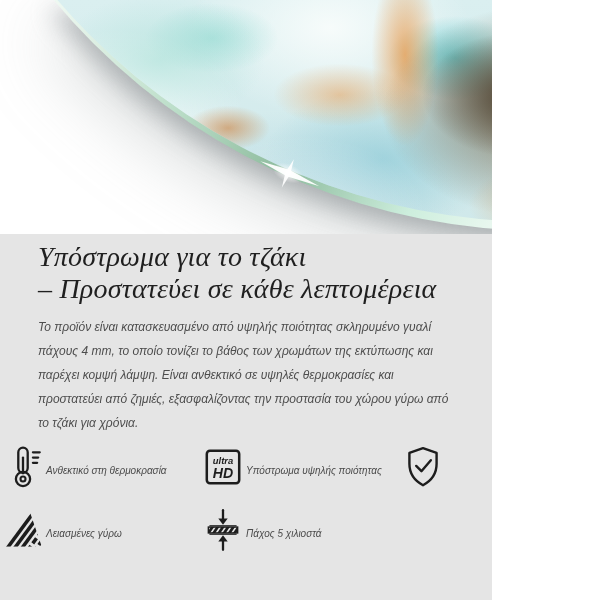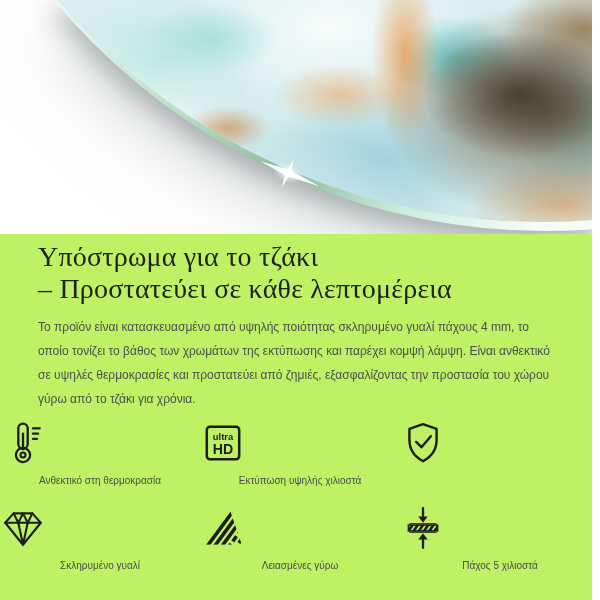--- a/index.html
+++ b/index.html
@@ -1,18 +1,18 @@
 <!DOCTYPE html>
 <html><head>
 <meta charset="utf-8">
 <style>
   html,body{margin:0;padding:0;background:#ffffff;}
   .page{
-    position:relative;width:592px;height:600px;overflow:hidden;
-    background:#bef264;font-family:"Liberation Sans","DejaVu Sans",sans-serif;
+    position:relative;width:492px;height:600px;overflow:hidden;
+    background:#e5e5e5;font-family:"Liberation Sans","DejaVu Sans",sans-serif;font-style:italic;
   }
   
   .hero{position:relative;width:600px;height:234px;overflow:hidden;background:#ffffff;}
   .glass-shadow-wrap{
     position:absolute;inset:0;
     filter:drop-shadow(-4px 10px 12px rgba(104,114,117,.45)) drop-shadow(-14px 26px 34px rgba(128,138,140,.30));
   }
   .glass-edge{
     position:absolute;inset:0;
     clip-path:circle(640px at 546px -409px);
@@ -47,21 +47,21 @@
     margin:7px 0 10px 0;
     font-family:"Liberation Serif","DejaVu Serif",serif;
     font-weight:400;font-size:28px;line-height:32px;color:#1f1f1f;letter-spacing:.2px;
   }
   .desc{margin:0;font-size:12px;line-height:24px;color:#4d4d4d;}
   
   .features{
     margin-top:9px;display:grid;grid-template-columns:repeat(3,1fr);
     row-gap:17px;width:600px;
   }
-  .tile{display:flex;flex-direction:column;}
+  .tile{display:flex;flex-direction:row;align-items:center;}
   .ficon{width:46px;height:46px;display:block;}
   .flabel{margin-top:7px;font-size:10px;line-height:15px;color:#4b4b4b;text-align:center;}
   .badge-small{font-family:"Liberation Sans",sans-serif;font-size:9px;font-weight:700;fill:#1d1d1d;}
   .badge-big{font-family:"Liberation Sans",sans-serif;font-size:13.5px;font-weight:700;fill:#1d1d1d;}
 </style>
 </head>
 <body>
 
 <div class="page">
 
@@ -107,39 +107,30 @@
       </svg>
       <div class="flabel">Ανθεκτικό στη θερμοκρασία</div>
     </div>
 
     <div class="tile">
       <svg class="ficon" viewBox="0 0 44 44">
         <rect x="6.5" y="6.5" width="31" height="31" rx="3" fill="none" stroke="#1d1d1d" stroke-width="2.4"></rect>
         <text x="22" y="19.5" text-anchor="middle" class="badge-small">ultra</text>
         <text x="22" y="32.5" text-anchor="middle" class="badge-big">HD</text>
       </svg>
-      <div class="flabel">Εκτύπωση υψηλής χιλιοστά</div>
+      <div class="flabel">Υπόστρωμα υψηλής ποιότητας</div>
     </div>
 
     <div class="tile">
       <svg class="ficon" viewBox="0 0 44 44" fill="none" stroke="#1d1d1d" stroke-width="2.3" stroke-linecap="round" stroke-linejoin="round">
         <path d="M22 4 L35 8.5 V19 C35 29 29.5 35.5 22 39.5 C14.5 35.5 9 29 9 19 V8.5 Z"></path>
         <path d="M15.5 21 L20.5 26 L29.5 15.5"></path>
       </svg>
     </div>
 
-    <div class="tile">
-      <svg class="ficon" viewBox="0 0 44 44" fill="none" stroke="#1d1d1d" stroke-width="2" stroke-linecap="round" stroke-linejoin="round">
-        <path d="M13 8 H31 L39 17 L22 38 L5 17 Z"></path>
-        <path d="M5 17 H39"></path>
-        <path d="M13 8 L17.5 17 L22 38 L26.5 17 L31 8"></path>
-        <path d="M17.5 17 L22 8 L26.5 17"></path>
-      </svg>
-      <div class="flabel">Σκληρυμένο γυαλί</div>
-    </div>
 
     <div class="tile">
       <svg class="ficon" viewBox="0 0 44 44">
         <defs>
             <clipPath id="triClip">
               <path d="M4 38 L40 38 L29 6 Z"></path>
             </clipPath>
           </defs>
         <g clip-path="url(#triClip)" stroke="#1d1d1d" stroke-width="3.4" fill="none">
           <line x1="-2" y1="42" x2="26" y2="4"></line>

